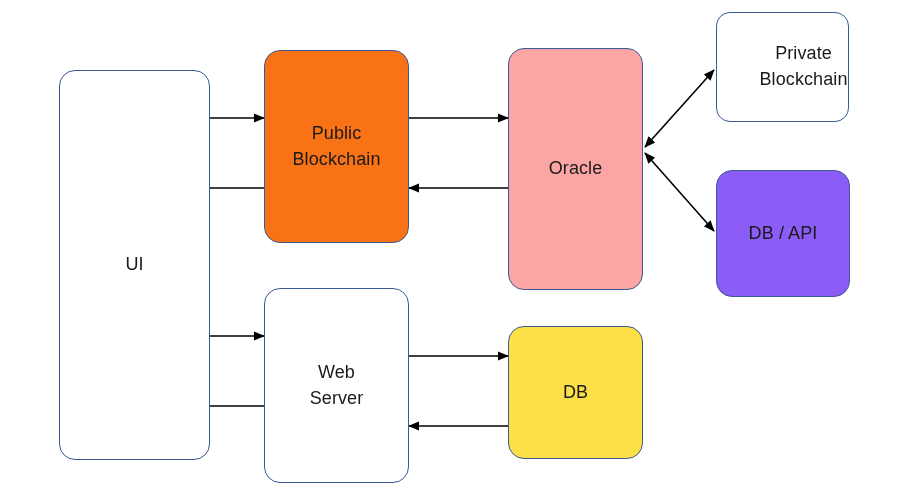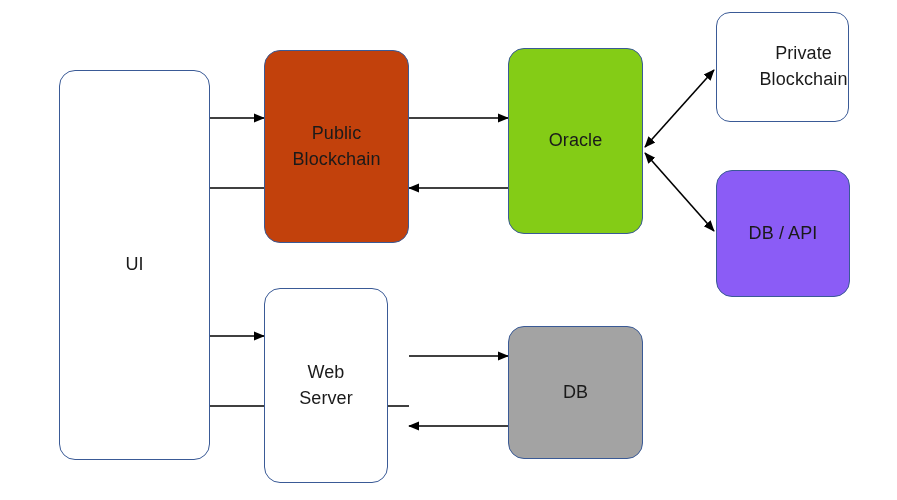--- a/index.html
+++ b/index.html
@@ -72,36 +72,36 @@
         <line x1="409" y1="406" x2="165" y2="406" stroke="#000000" stroke-width="1.6" marker-end="url(#arrow-end)"></line>
         <line x1="409" y1="356" x2="508" y2="356" stroke="#000000" stroke-width="1.6" marker-end="url(#arrow-end)"></line>
         <line x1="643" y1="426" x2="409" y2="426" stroke="#000000" stroke-width="1.6" marker-end="url(#arrow-end)"></line>
       </g>
   </svg>
 
   <div id="nodes-group">
       <div class="node" style="left: 30px; top: 70px; width: 151px; height: 390px; border-radius: 16px; border-color: rgb(58, 90, 150); background: rgb(255, 255, 255); margin-left: 29px;">
         <div class="node-label" style="color: rgb(26, 26, 26);">UI</div>
       </div>
-      <div class="node" style="left: 264px; top: 50px; width: 145px; height: 193px; border-radius: 16px; border-color: rgb(58, 90, 150); background: #c2410c;">
+      <div class="node" style="left: 264px; top: 50px; width: 145px; height: 193px; border-radius: 16px; border-color: rgb(58, 90, 150); background: #f97316;">
         <div class="node-label" style="color: rgb(26, 26, 26);">Public
 Blockchain</div>
       </div>
-      <div class="node" style="left: 508px; top: 48px; width: 135px; height: 186px; border-radius: 16px; border-color: rgb(58, 90, 150); background: #84cc16;">
+      <div class="node" style="left: 508px; top: 48px; width: 135px; height: 242px; border-radius: 16px; border-color: rgb(58, 90, 150); background: #fca5a5;">
         <div class="node-label" style="color: rgb(26, 26, 26);">Oracle</div>
       </div>
       <div class="node" style="left: 716px; top: 12px; width: 133px; height: 110px; border-radius: 14px; border-color: rgb(58, 90, 150); background: rgb(255, 255, 255); padding-left: 42px;">
         <div class="node-label" style="color: rgb(26, 26, 26);">Private
 Blockchain</div>
       </div>
       <div class="node" style="left: 716px; top: 170px; width: 134px; height: 127px; border-radius: 16px; border-color: rgb(58, 90, 150); background: #8b5cf6;">
         <div class="node-label" style="color: rgb(26, 26, 26);">DB / API</div>
       </div>
-      <div class="node" style="left: 264px; top: 288px; width: 124px; height: 195px; border-radius: 16px; border-color: rgb(58, 90, 150); background: rgb(255, 255, 255);">
+      <div class="node" style="left: 264px; top: 288px; width: 145px; height: 195px; border-radius: 16px; border-color: rgb(58, 90, 150); background: rgb(255, 255, 255);">
         <div class="node-label" style="color: rgb(26, 26, 26);">Web
 Server</div>
       </div>
-      <div class="node" style="left: 508px; top: 326px; width: 135px; height: 133px; border-radius: 16px; border-color: rgb(58, 90, 150); background: #a3a3a3;">
+      <div class="node" style="left: 508px; top: 326px; width: 135px; height: 133px; border-radius: 16px; border-color: rgb(58, 90, 150); background: #fde047;">
         <div class="node-label" style="color: rgb(26, 26, 26);">DB</div>
       </div>
     </div>
 
 </div>
 
 </body></html>

